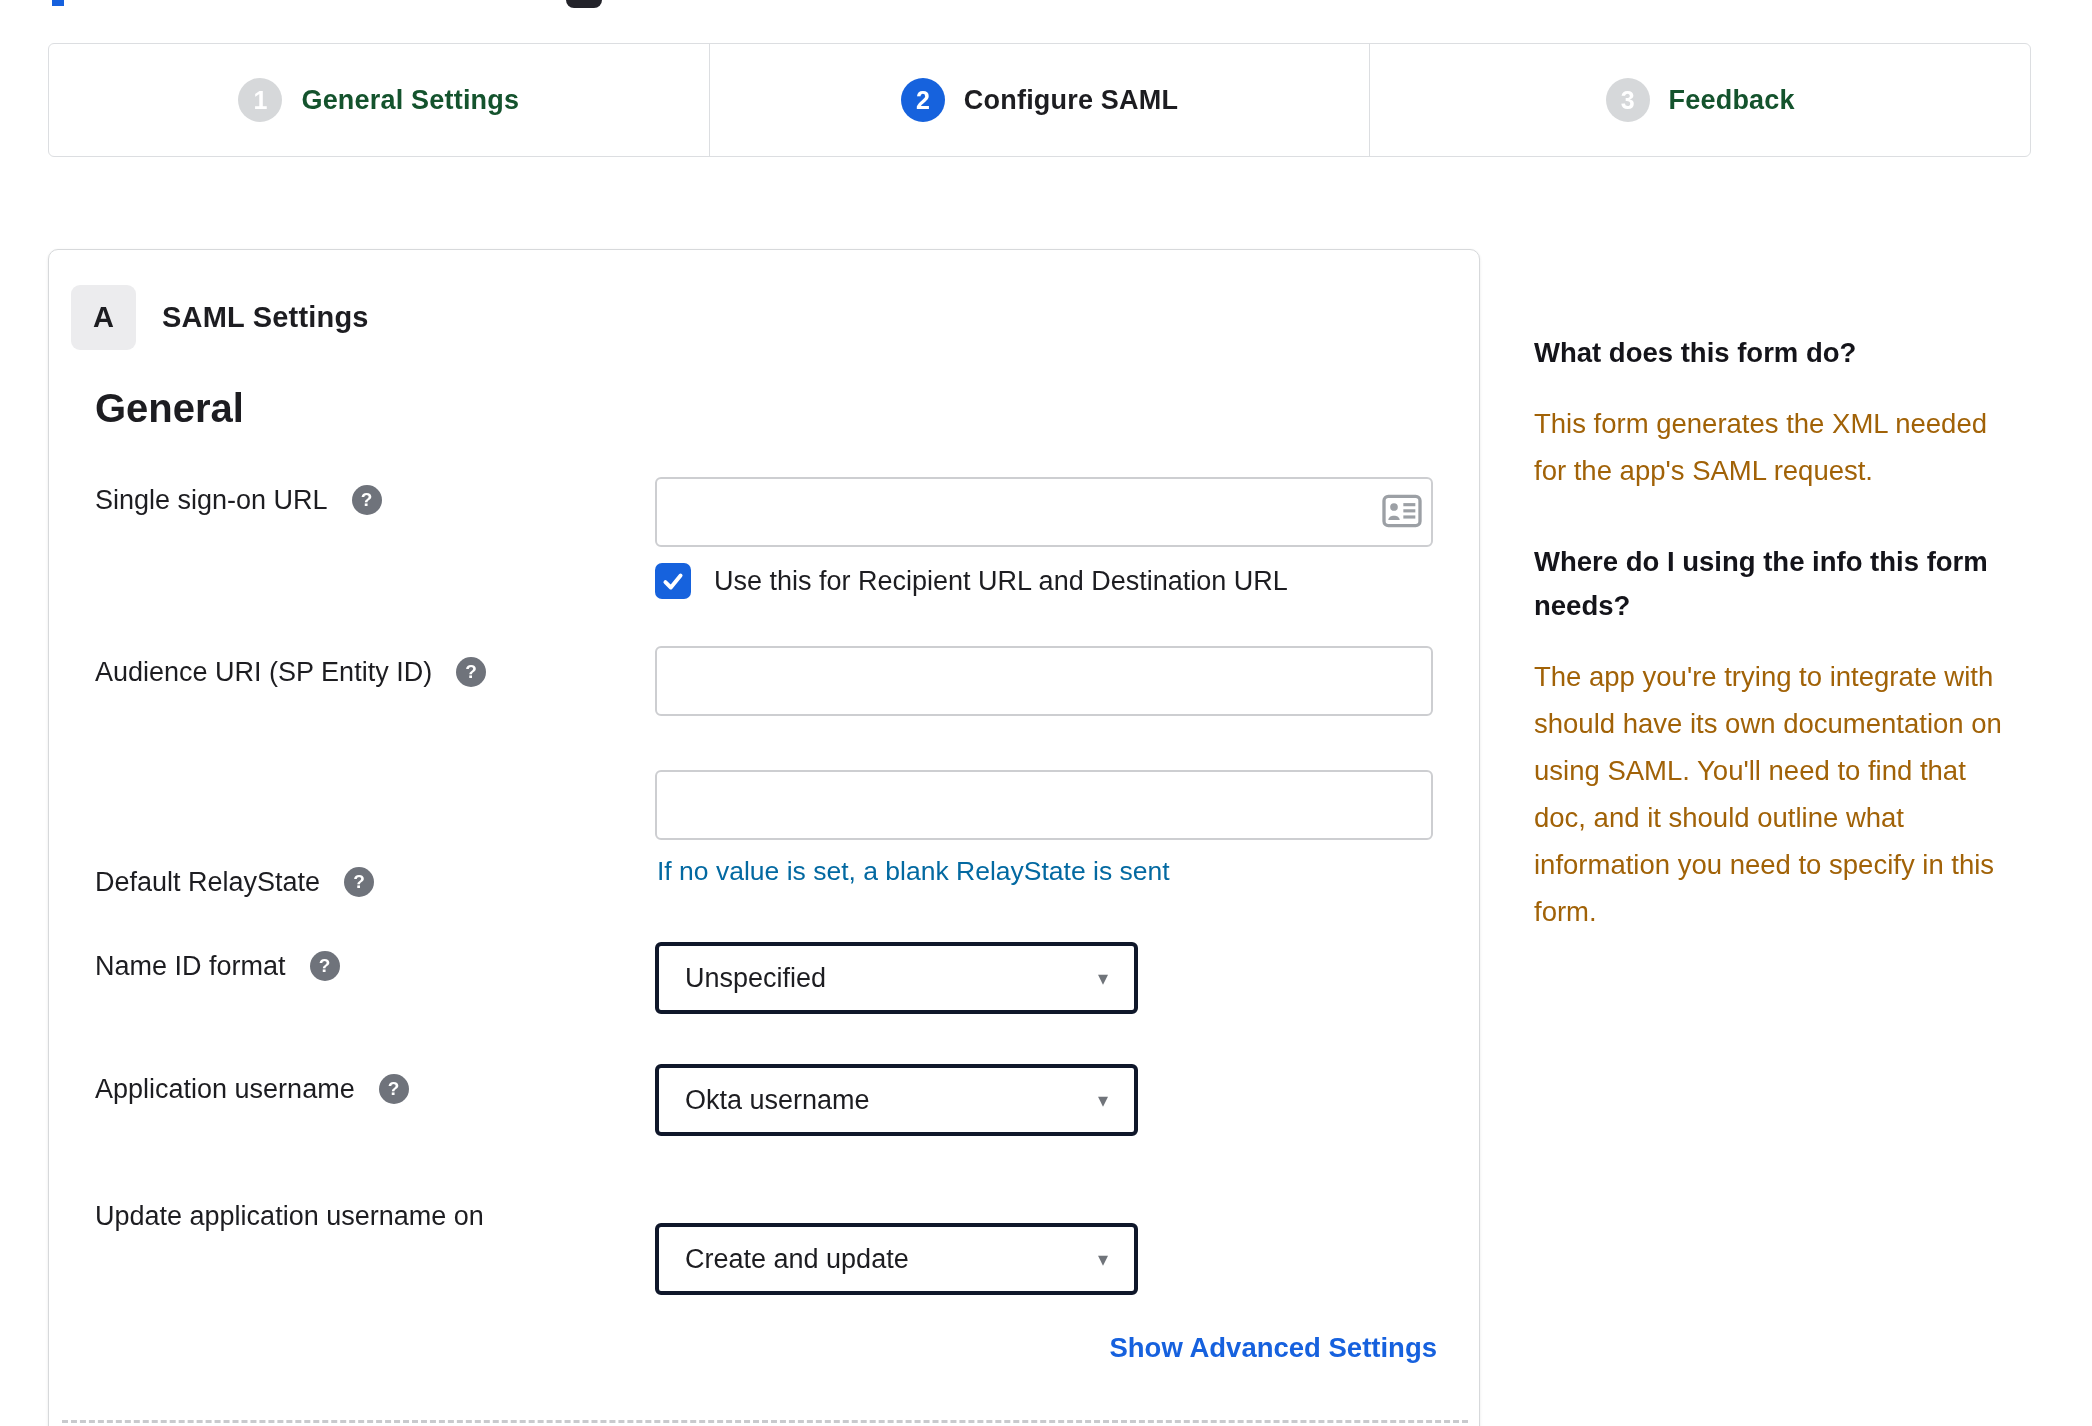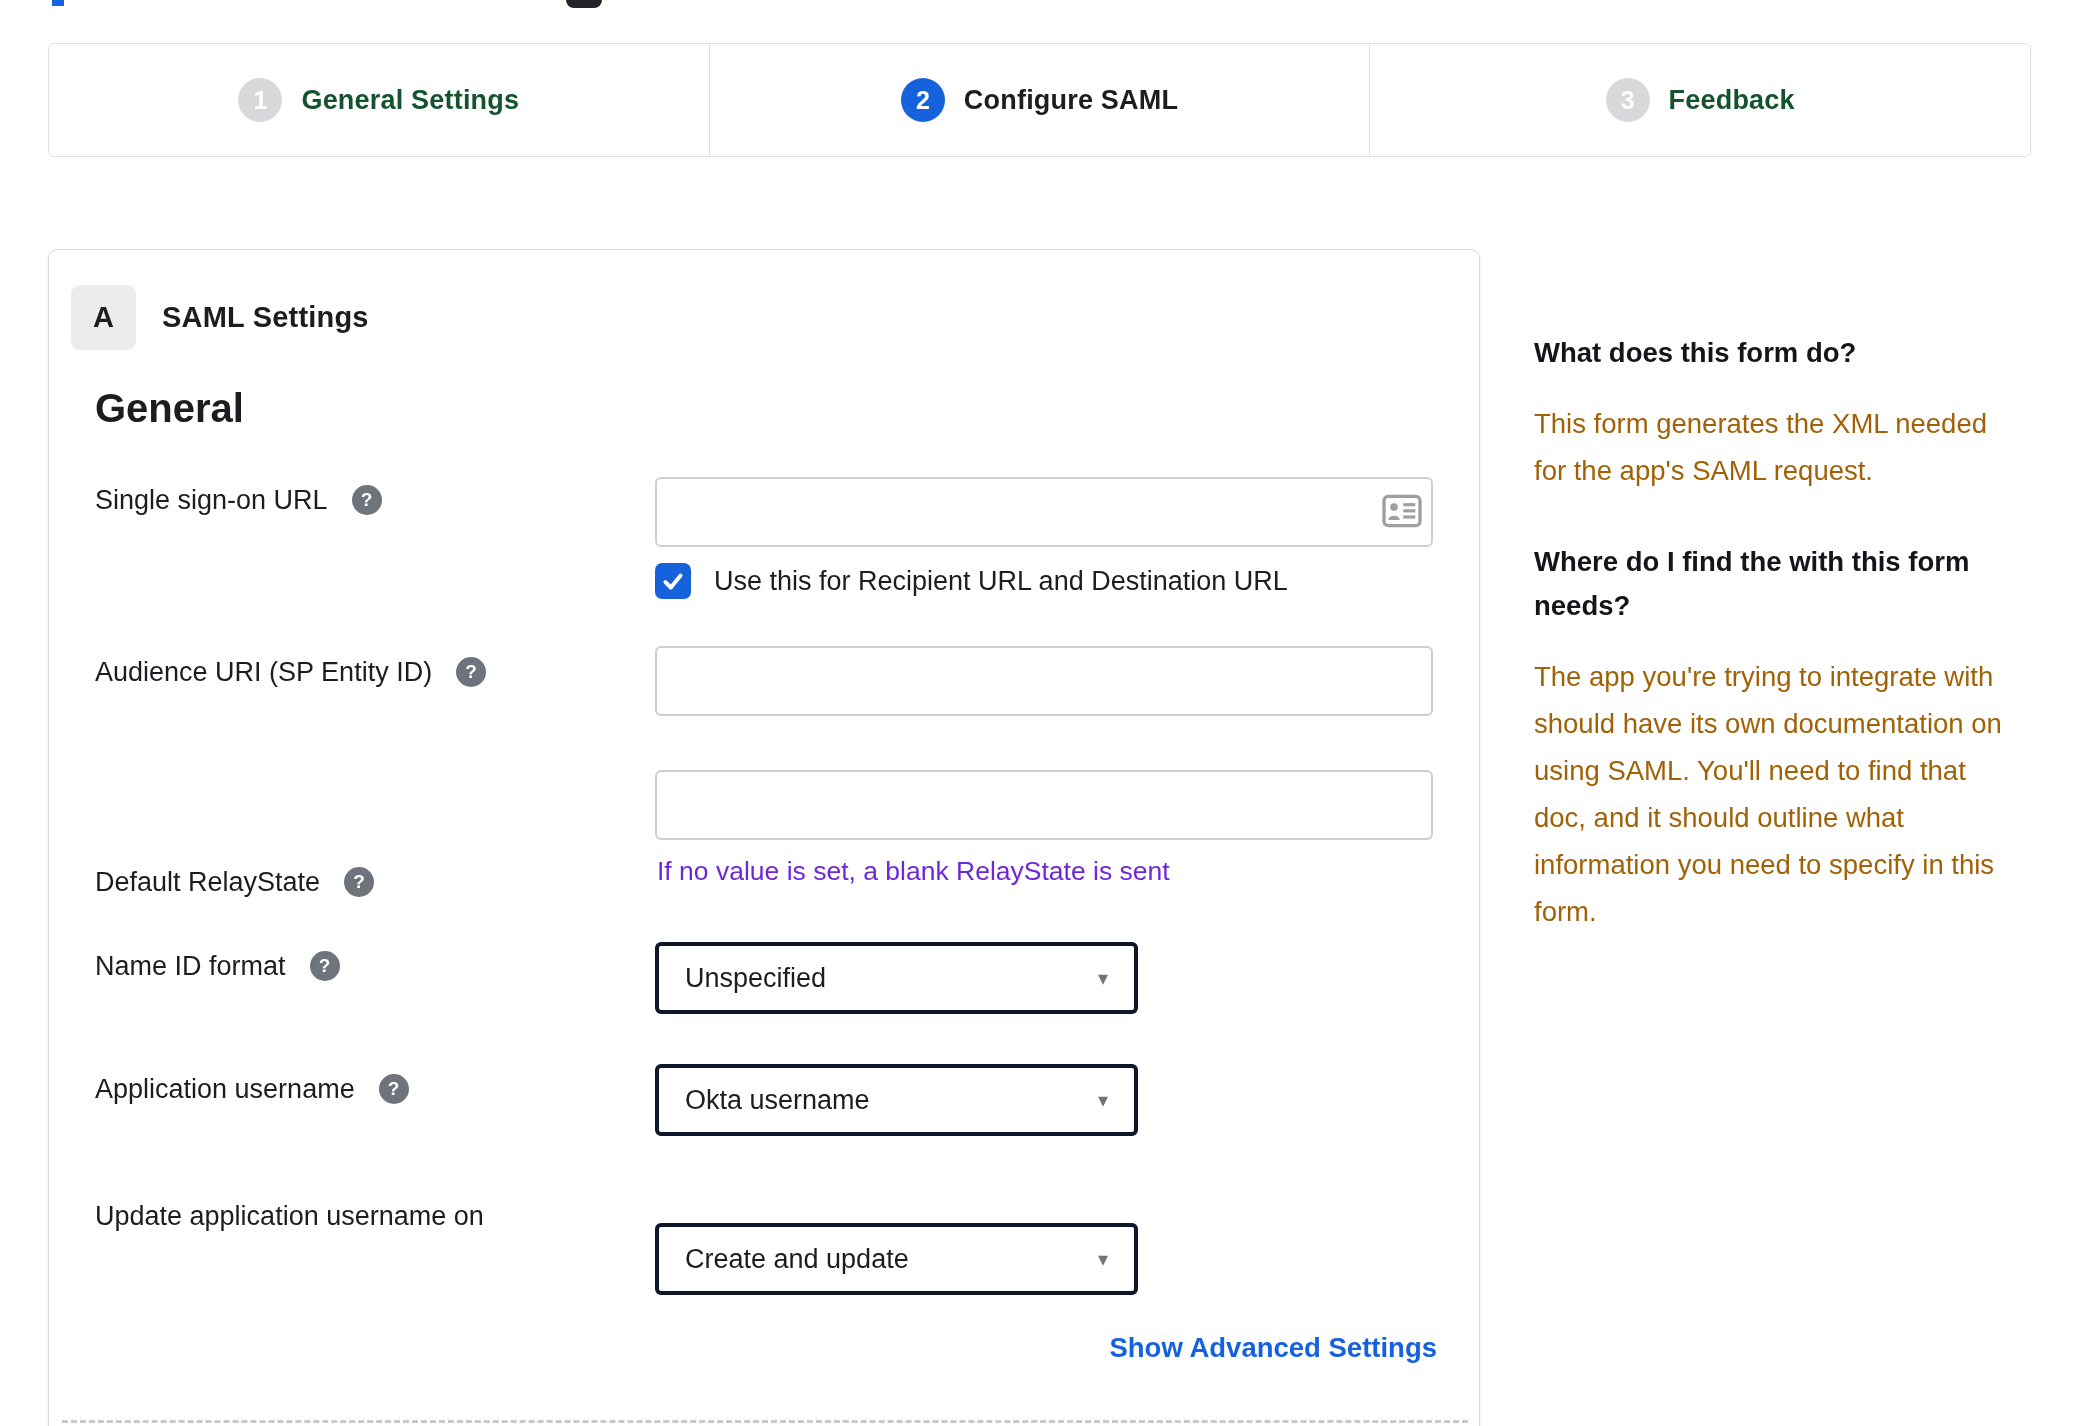--- a/index.html
+++ b/index.html
@@ -76,21 +76,21 @@
   .card-icon { left: 1382px; top: 494px; }
 
   .checkbox {
     left: 655px; top: 563px; width: 36px; height: 36px;
     background: #1662dd; border-radius: 7px;
     display: flex; align-items: center; justify-content: center;
     cursor: pointer;
   }
   .checkbox-label { left: 714px; top: 563px; height: 36px; display: flex; align-items: center; font-size: 27px; }
 
-  .hint { left: 657px; top: 856px; font-size: 26.5px; color: #6d28d9; }
+  .hint { left: 657px; top: 856px; font-size: 26.5px; color: #0369a1; }
 
   .select {
     left: 655px; width: 483px; height: 72px;
     border: 4px solid #0f172a; border-radius: 6px; background: #fff;
     display: flex; align-items: center; justify-content: space-between;
     padding: 0 26px; font-size: 27px; cursor: pointer;
   }
   .select-arrow { color: #70747a; font-size: 20px; }
 
   .advanced-link {
@@ -195,15 +195,15 @@
   <span class="select-arrow">▾</span>
 </div>
 
 <a class="abs advanced-link">Show Advanced Settings</a>
 
 <div class="abs dashed-divider"></div>
 
 <div class="abs sidebar">
   <h3>What does this form do?</h3>
   <p>This form generates the XML needed for the app's SAML request.</p>
-  <h3>Where do I find the with this form needs?</h3>
+  <h3>Where do I using the info this form needs?</h3>
   <p>The app you're trying to integrate with should have its own documentation on using SAML. You'll need to find that doc, and it should outline what information you need to specify in this form.</p>
 </div>
 
 </body></html>

